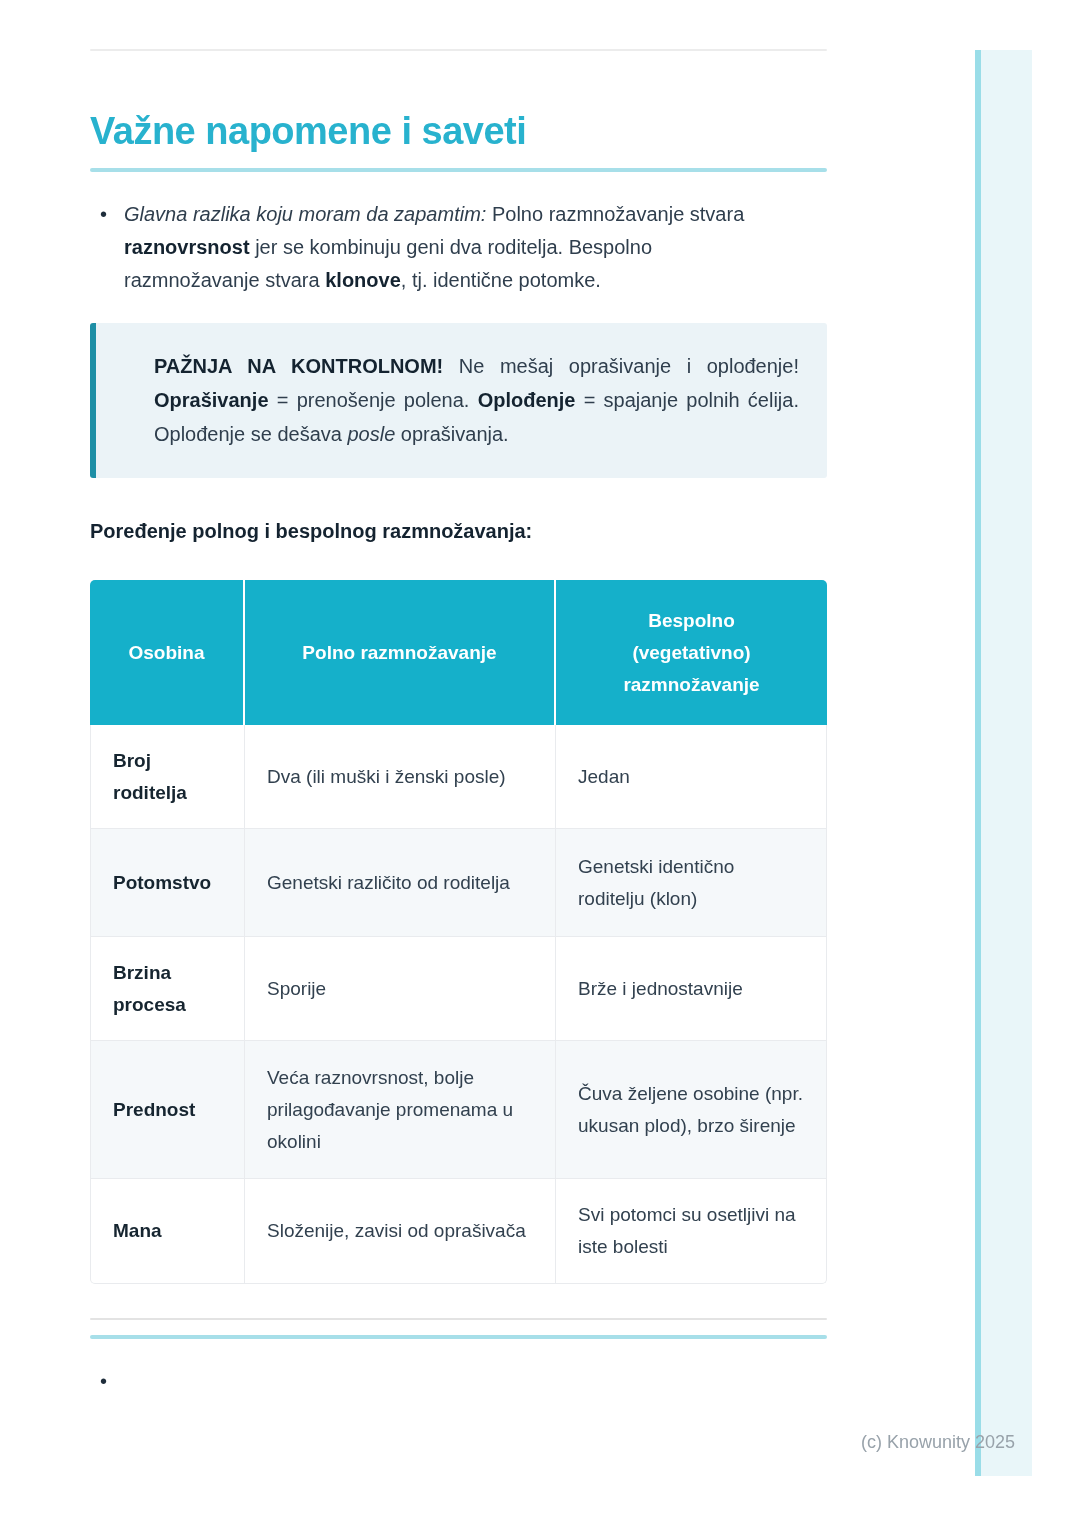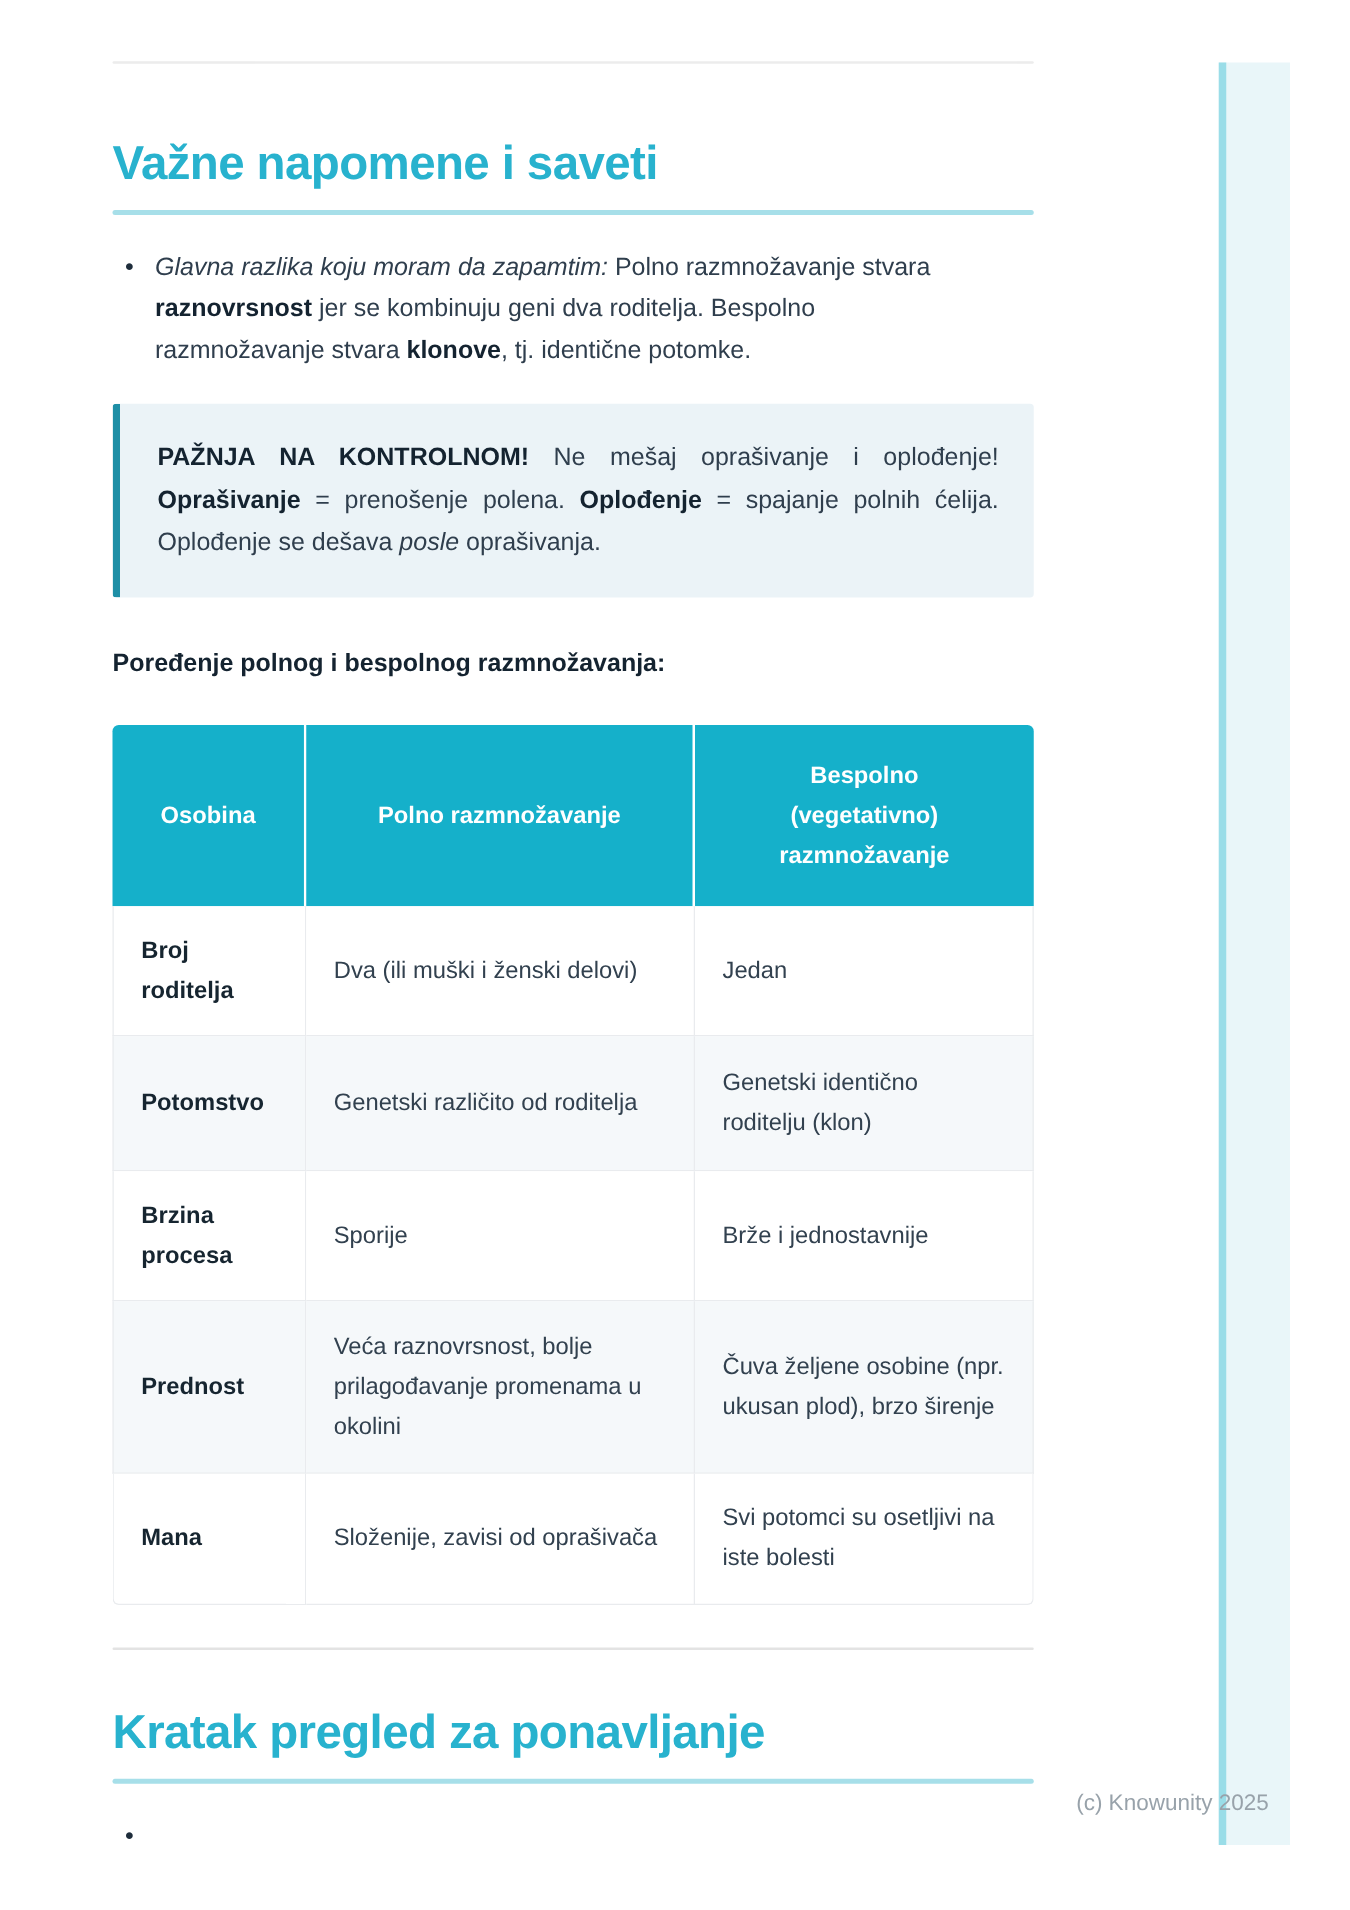--- a/index.html
+++ b/index.html
@@ -72,21 +72,21 @@
     max-width: 668px;
   }
   .bullet-text .it { font-style: italic; }
   .bullet-text .bd, .para-bold, .callout .bd { font-weight: 700; color: #142330; }
 
   .callout {
     margin-top: 26px;
     background: #ebf3f7;
     border-left: 6px solid #1e8fa6;
     border-radius: 3px;
-    padding: 26px 28px 27px 30px;
+    padding: 26px 28px 27px 58px;
     font-size: 20px;
     line-height: 34px;
     text-align: justify;
     color: #2f3e4d;
   }
   .callout .it { font-style: italic; }
 
   .table-intro {
     margin-top: 40px;
     font-size: 20px;
@@ -190,21 +190,21 @@
     <thead>
       <tr>
         <th>Osobina</th>
         <th>Polno razmnožavanje</th>
         <th><span class="hdr-wrap">Bespolno (vegetativno) razmnožavanje</span></th>
       </tr>
     </thead>
     <tbody>
       <tr class="r1">
         <td class="row-label">Broj roditelja</td>
-        <td>Dva (ili muški i ženski delovi)</td>
+        <td>Dva (ili muški i ženski posle)</td>
         <td>Jedan</td>
       </tr>
       <tr class="r2">
         <td class="row-label">Potomstvo</td>
         <td>Genetski različito od roditelja</td>
         <td>Genetski identično roditelju (klon)</td>
       </tr>
       <tr class="r3">
         <td class="row-label">Brzina procesa</td>
         <td>Sporije</td>
@@ -218,21 +218,20 @@
       <tr class="r5">
         <td class="row-label">Mana</td>
         <td>Složenije, zavisi od oprašivača</td>
         <td>Svi potomci su osetljivi na iste bolesti</td>
       </tr>
     </tbody>
   </table>
 
   <div class="mid-rule"></div>
 
-  <h1 class="section-title second-title">Kratak pregled za ponavljanje</h1>
   <div class="title-underline"></div>
 
   <div class="bullet-item">
     <span class="bullet-dot">•</span>
   </div>
 
 </div>
 
 <div class="footer-credit">(c) Knowunity 2025</div>
 

